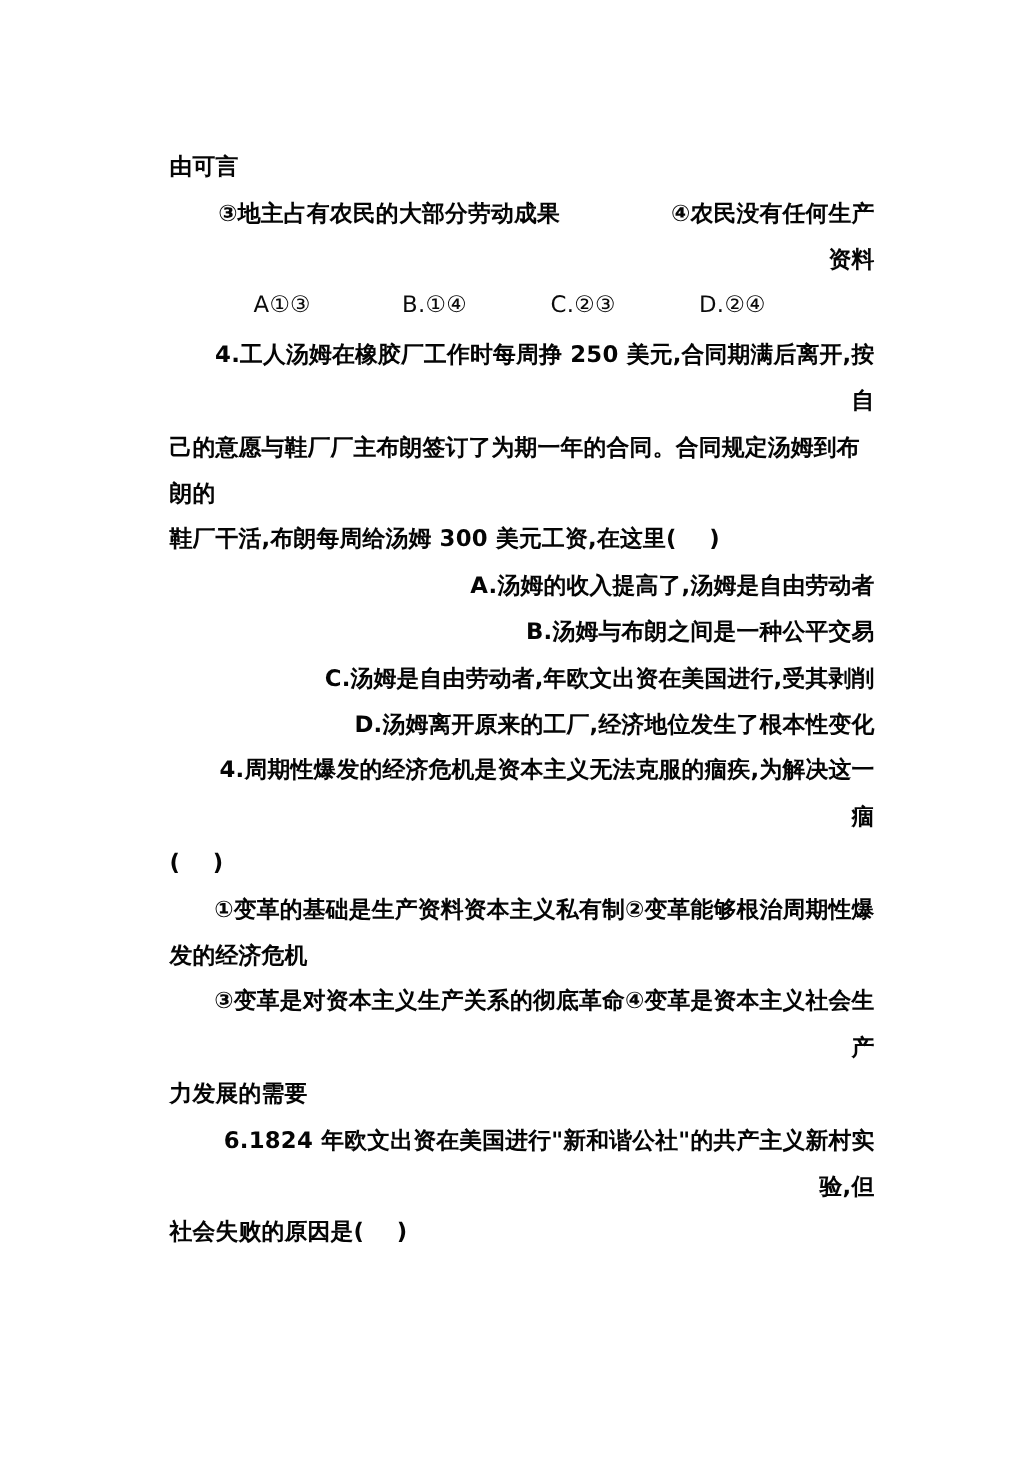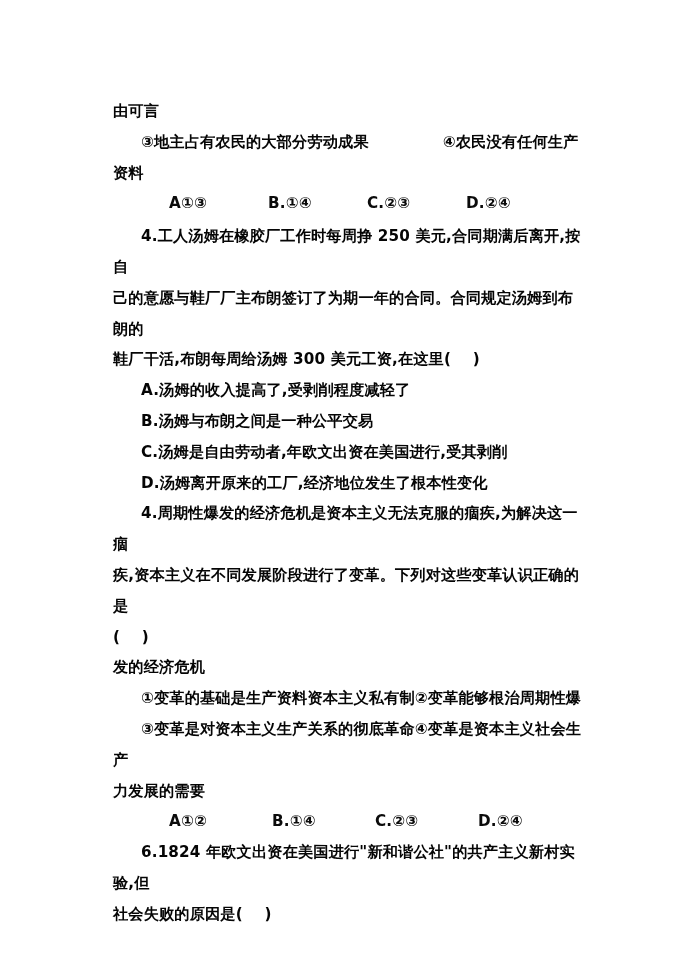--- a/index.html
+++ b/index.html
@@ -40,37 +40,38 @@
   }
 
   
   .line.flush {
     text-indent: 0;
   }
 
   
   .line.indent {
     text-indent: 28px;
+    text-align: right;
   }
 
   
   .opts {
     font-size: 15.2px;
     line-height: 30.8px;
     font-weight: 400;
     color: #0b0b0b;
     margin: 0;
     text-indent: 28px;
     white-space: pre;
     letter-spacing: 0.2px;
   }
 
   .opts .opt {
     display: inline-block;
-    font-weight: 700;
+    font-weight: 400;
   }
 
   
   .opts.row-a .opt { width: 99px; }
   .opts.row-a .opt:last-child { width: auto; }
 
   .opts.row-b .opt { width: 103px; }
   .opts.row-b .opt:last-child { width: auto; }
   .gap-lg { display: inline-block; width: 74px; }
 
@@ -88,34 +89,32 @@
     <p class="line indent"><span>③地主占有农民的大部分劳动成果</span><span class="gap-lg"></span><span>④农民没有任何生产资料</span></p>
 
     <p class="opts row-a"><span class="opt">A①③</span><span class="opt">B.①④</span><span class="opt">C.②③</span><span class="opt">D.②④</span></p>
 
     <div class="sp2"></div>
 
     <p class="line indent">4.工人汤姆在橡胶厂工作时每周挣 250 美元,合同期满后离开,按自</p>
     <p class="line">己的意愿与鞋厂厂主布朗签订了为期一年的合同。合同规定汤姆到布朗的</p>
     <p class="line">鞋厂干活,布朗每周给汤姆 300 美元工资,在这里(    )</p>
 
-    <p class="line indent">A.汤姆的收入提高了,受剥削程度减轻了</p>
+    <p class="line indent">A.汤姆的收入提高了,汤姆是自由劳动者</p>
     <p class="line indent">B.汤姆与布朗之间是一种公平交易</p>
     <p class="line indent">C.汤姆是自由劳动者,年欧文出资在美国进行,受其剥削</p>
     <p class="line indent">D.汤姆离开原来的工厂,经济地位发生了根本性变化</p>
 
     <p class="line indent">4.周期性爆发的经济危机是资本主义无法克服的痼疾,为解决这一痼</p>
-    <p class="line">疾,资本主义在不同发展阶段进行了变革。下列对这些变革认识正确的是</p>
     <p class="line">(    )</p>
 
+    <p class="line indent">①变革的基础是生产资料资本主义私有制②变革能够根治周期性爆</p>
     <p class="line">发的经济危机</p>
-    <p class="line indent">①变革的基础是生产资料资本主义私有制②变革能够根治周期性爆</p>
 
     <p class="line indent">③变革是对资本主义生产关系的彻底革命④变革是资本主义社会生产</p>
     <p class="line">力发展的需要</p>
 
-    <p class="opts row-b"><span class="opt">A①②</span><span class="opt">B.①④</span><span class="opt">C.②③</span><span class="opt">D.②④</span></p>
 
     <p class="line indent">6.1824 年欧文出资在美国进行"新和谐公社"的共产主义新村实验,但</p>
     <p class="line">社会失败的原因是(    )</p>
 
   </div>
 </div>
 
 </body></html>

